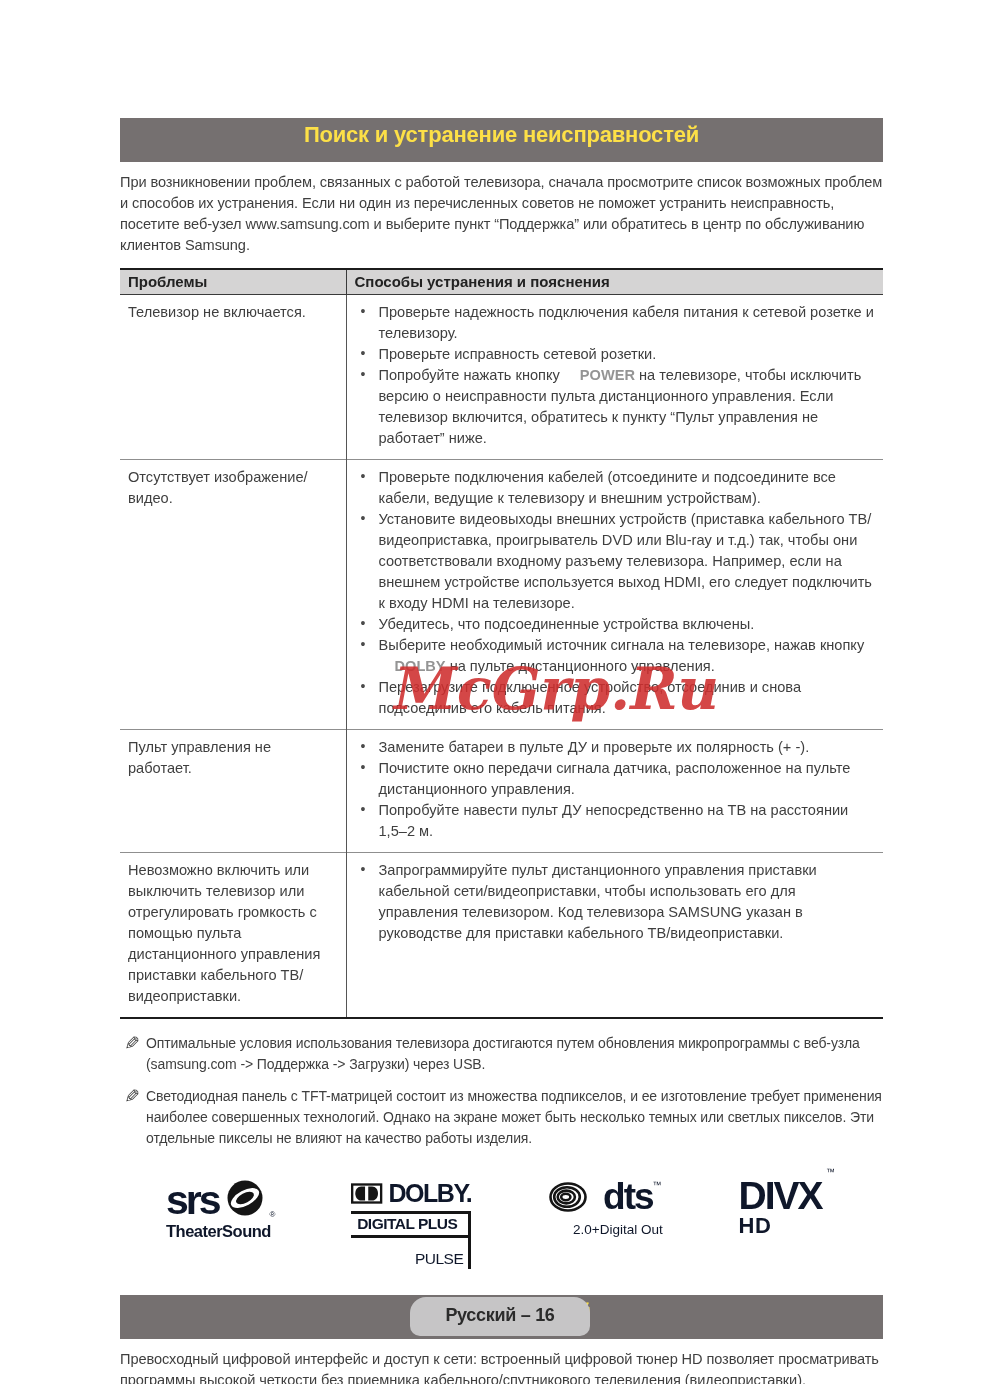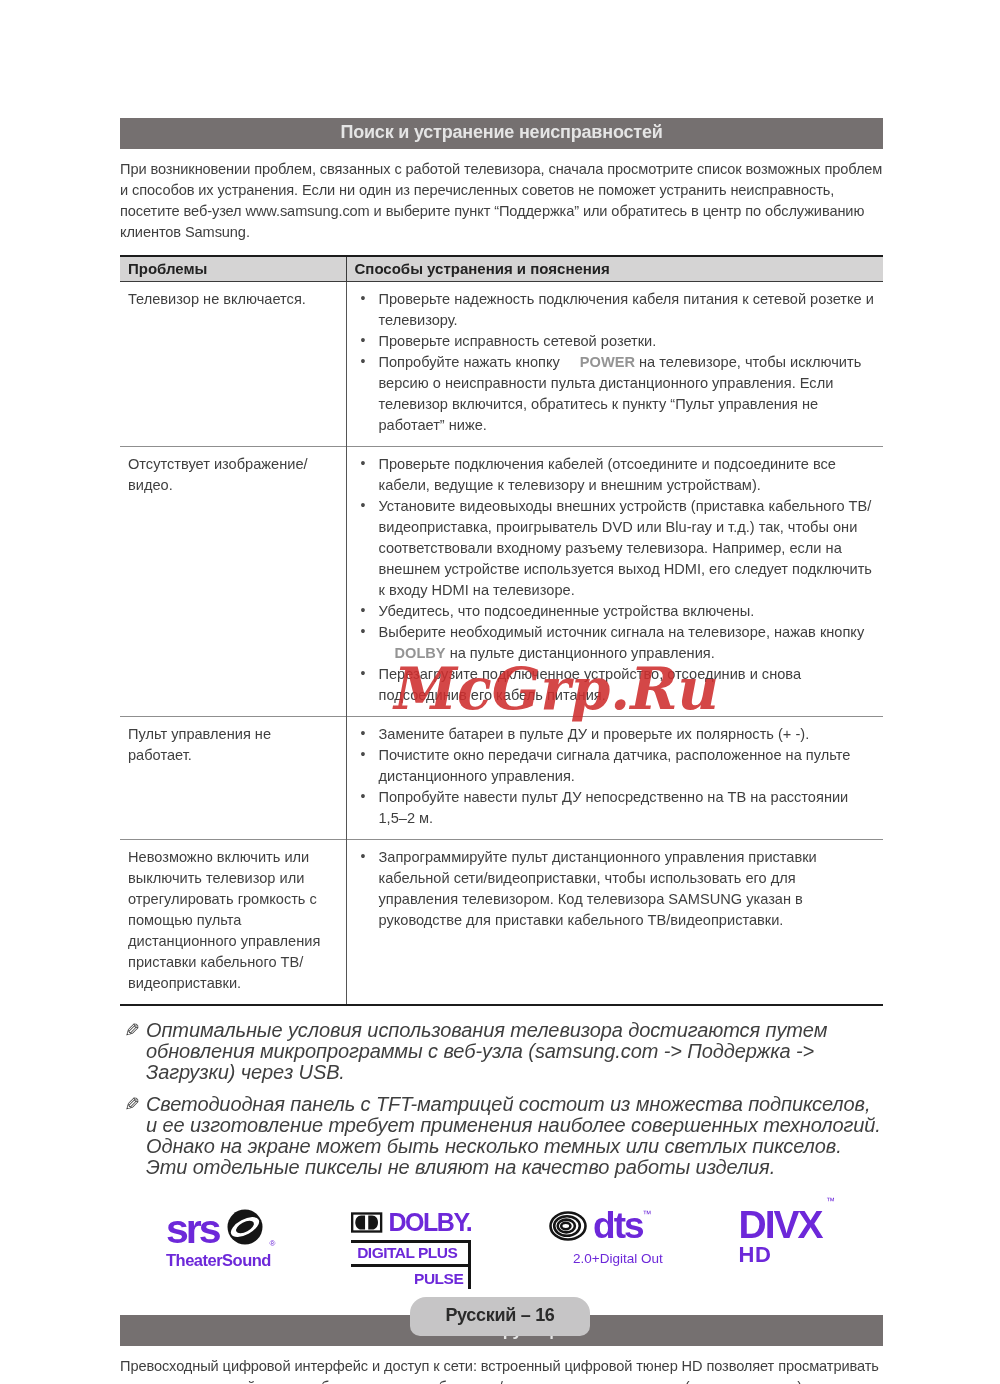--- a/index.html
+++ b/index.html
@@ -7,23 +7,23 @@
   body {
     width: 1000px; height: 1384px;
     font-family: "Liberation Sans", sans-serif;
     color: #3f3f3f;
     -webkit-font-smoothing: antialiased;
   }
   .page { position: relative; width: 1000px; height: 1384px; overflow: hidden; background: #fff; }
   .content { position: absolute; left: 120px; top: 118px; width: 763px; }
 
   .section-bar {
-    background: #757070; color: #e5e5e5;
-    text-align: center; font-weight: bold; font-size: 18px;
-    padding: 4px 0 6px; letter-spacing: -0.2px;
+    background: #757070; color: #fde047;
+    text-align: center; font-weight: bold; font-size: 22px;
+    padding: 4px 0 14px; letter-spacing: -0.2px;
   }
 
   .intro {
     margin: 10px 0 12px; font-size: 14.6px; line-height: 21px; letter-spacing: -0.1px;
   }
 
   table.ts-table {
     width: 100%; border-collapse: collapse; table-layout: fixed;
     border-top: 2px solid #1c1c1c; border-bottom: 2px solid #1c1c1c;
     margin-bottom: 7px;
@@ -49,50 +49,50 @@
     color: #4a4a4a; font-size: 14px;
   }
   .key { color: #949494; font-weight: bold; padding-left: 16px; }
 
   .notes { margin: 14px 0 16px; }
   .note { display: flex; margin-bottom: 11px; }
   .note-icon {
     flex: 0 0 26px; font-size: 19px; color: #3c3c3c; line-height: 21px;
     transform: scaleX(-1); transform-origin: 10px 11px;
   }
-  .note-text { font-size: 20px; line-height: 21px; letter-spacing: -0.1px; font-style: italic; }
+  .note-text { font-size: 14px; line-height: 21px; letter-spacing: -0.1px; }
 
   .logos {
     display: flex; justify-content: space-between; align-items: flex-start;
     padding: 0 48px 0 46px; margin: 30px 0 26px; min-height: 70px;
   }
-  .logo { color: #6d28d9; }
+  .logo { color: #0f172a; }
 
   .srs-top { display: flex; align-items: center; }
   .srs-text { font-size: 41px; font-weight: bold; letter-spacing: -3px; line-height: 0.9; }
   .srs-icon { margin-left: 3px; }
   .srs-reg { font-size: 8px; align-self: flex-end; margin-bottom: 2px; }
   .srs-sub { font-size: 16.5px; font-weight: bold; letter-spacing: -0.5px; margin-top: 1px; }
 
   .dolby { width: 120px; }
   .dolby-top { display: flex; align-items: center; gap: 6px; }
   .dolby-name { font-weight: bold; font-size: 25px; letter-spacing: -1.5px; }
   .dolby-line1 {
     border-top: 3px solid #151515; border-right: 3px solid #151515;
     font-weight: bold; font-size: 15.5px; text-align: center;
     padding: 1px 5px 2px 0; margin-top: 3px; letter-spacing: -0.5px;
   }
   .dolby-line2 {
     border-top: 3px solid #151515; border-right: 3px solid #151515;
-    font-weight: bold; font-size: 15.5px; text-align: right;
-    padding: 3px 5px 1px 0; letter-spacing: -0.5px;
+    font-weight: normal; font-size: 15.5px; text-align: right;
+    padding: 12px 5px 1px 0; letter-spacing: -0.5px;
   }
 
   .dts-top { display: flex; align-items: center; }
-  .dts-text { font-size: 37px; font-weight: bold; letter-spacing: -2px; line-height: 0.9; margin-left: 2px; }
+  .dts-text { font-size: 37px; font-weight: bold; letter-spacing: -2px; line-height: 0.9; margin-left: 12px; }
   .tm { font-size: 9px; vertical-align: top; position: relative; top: -12px; }
   .dts-sub { font-size: 13.5px; margin-top: 7px; padding-left: 26px; white-space: nowrap; }
 
   .divx-text { font-size: 39px; font-weight: bold; letter-spacing: -2px; line-height: 0.85; }
   .divx-sub { font-size: 22px; font-weight: bold; letter-spacing: 0.5px; margin-top: 0px; }
 
   .features-intro { margin: 10px 0 0; font-size: 14.6px; line-height: 21px; letter-spacing: -0.1px; }
 
   .footer-tab {
     position: absolute; top: 1297px; left: 50%; transform: translateX(-50%);

